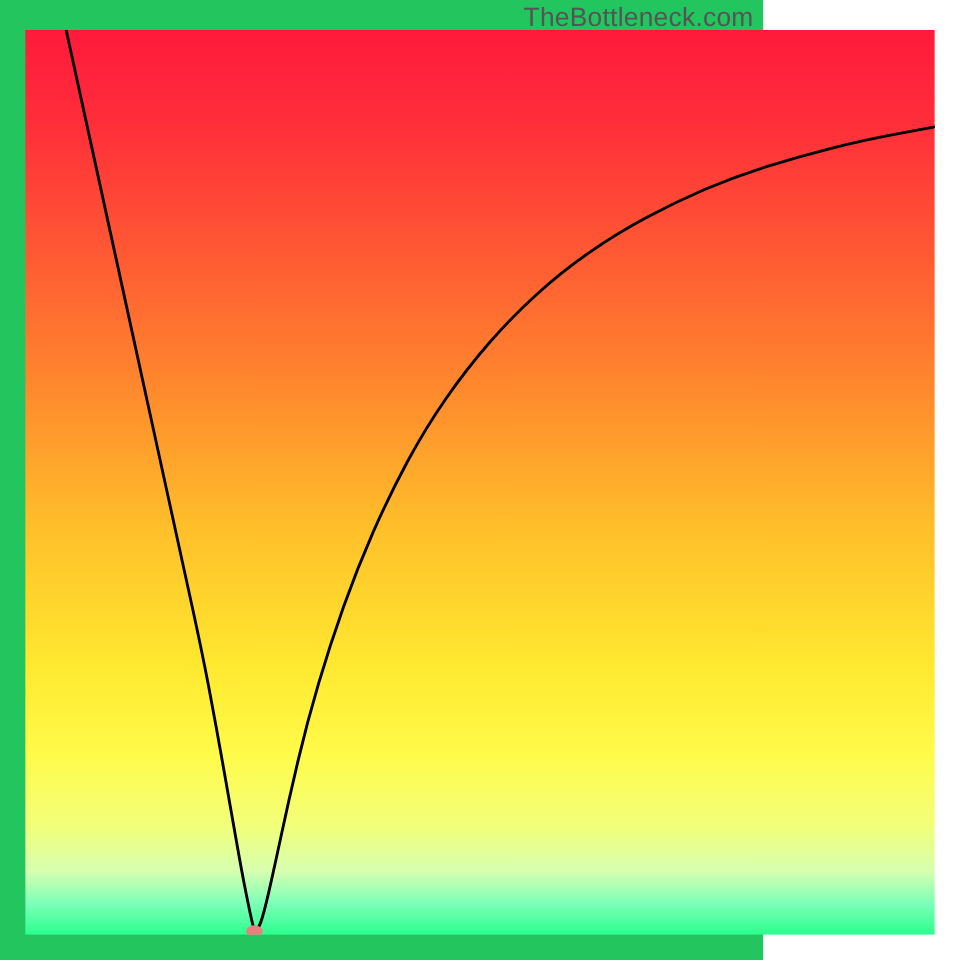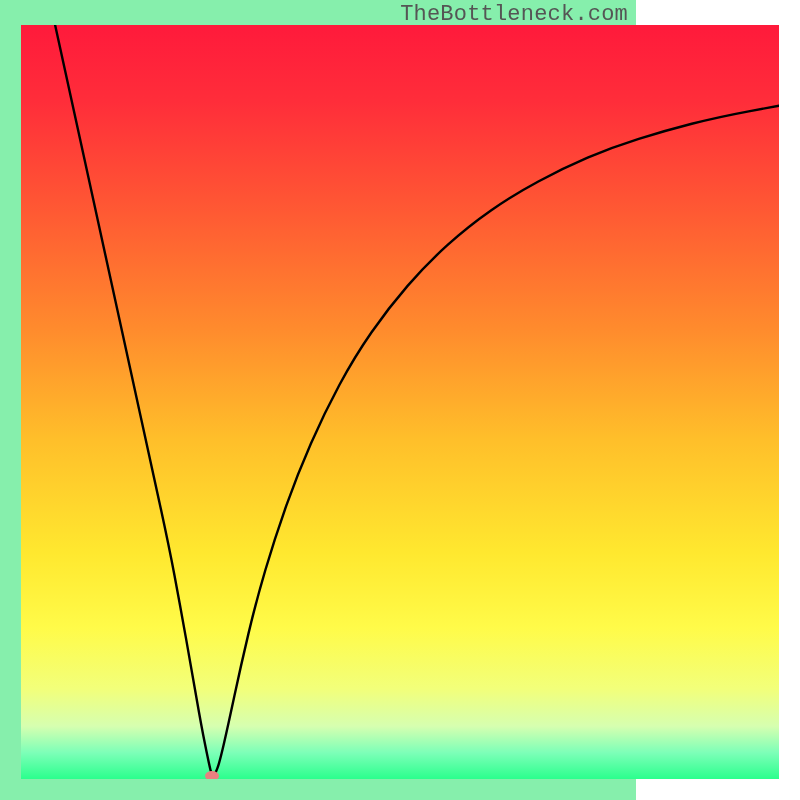--- a/index.html
+++ b/index.html
@@ -8,22 +8,21 @@
     width: 800px;
     height: 800px;
     overflow: hidden;
     background: #fff;
     font-family: Arial, Helvetica, sans-serif;
   }
   .frame {
     position: relative;
     width: 636px;
     height: 800px;
-    background: #86efac;
-    font-family: Liberation Mono, monospace;
+    background: #22c55e;
   }
   .attribution {
     position: absolute;
     top: 2px;
     right: 8px;
     color: #555;
     font-size: 22px;
     font-weight: 400;
     z-index: 5;
     letter-spacing: 0.2px;

